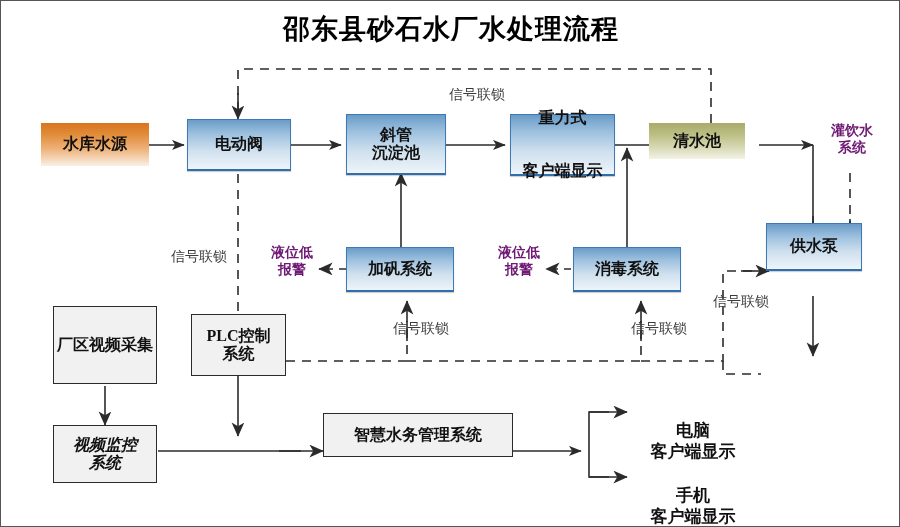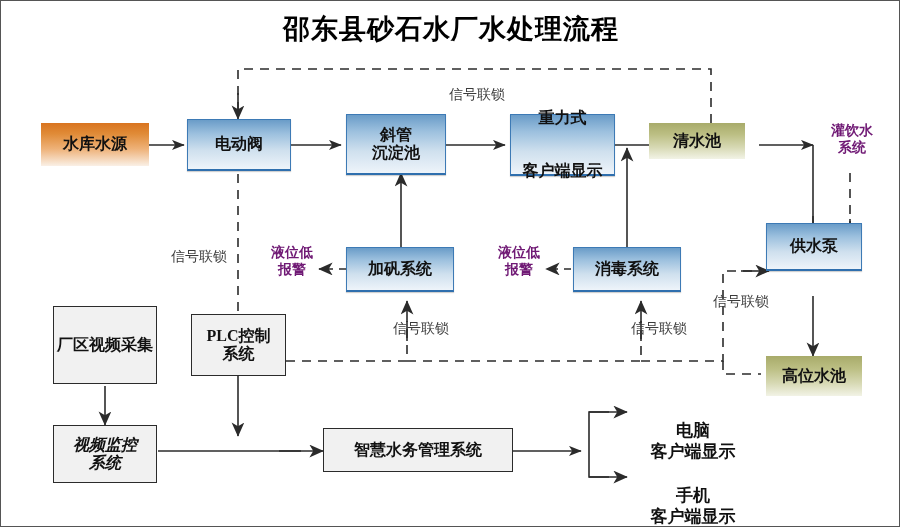--- a/index.html
+++ b/index.html
@@ -184,40 +184,37 @@
   </div>
 
   <div class="node n-blue" style="left:572px;top:246px;width:108px;height:45px;">
     <span>消毒系统</span>
   </div>
 
   <div class="node n-blue" style="left:765px;top:222px;width:96px;height:48px;">
     <span>供水泵</span>
   </div>
 
-  <div class="node n-olive" style="left:765px;top:355px;width:96px;height:40px;">
-    <span>高位水池</span>
-  </div>
 
   <div class="node n-plain" style="left:190px;top:313px;width:95px;height:62px;flex-direction:column;font-family:Liberation Serif, serif;">
     <span>PLC控制</span>
     <span>系统</span>
   </div>
 
   <div class="node n-plain" style="left:52px;top:305px;width:104px;height:78px;flex-direction:row;">
     <span>厂区视频</span>
     <span>采集</span>
   </div>
 
   <div class="node n-plain" style="left:52px;top:424px;width:104px;height:58px;flex-direction:column;font-style:italic;">
     <span>视频监控</span>
     <span>系统</span>
   </div>
 
-  <div class="node n-plain" style="left:322px;top:427px;width:190px;height:44px;">
+  <div class="node n-plain" style="left:322px;top:412px;width:190px;height:44px;">
     <span>智慧水务管理系统</span>
   </div>
 
   <div class="label-red" style="left:824px;top:122px;width:54px;">
     <div>灌饮水</div>
     <div>系统</div>
   </div>
 
   <div class="label-red" style="left:264px;top:244px;width:54px;">
     <div>液位低</div>

